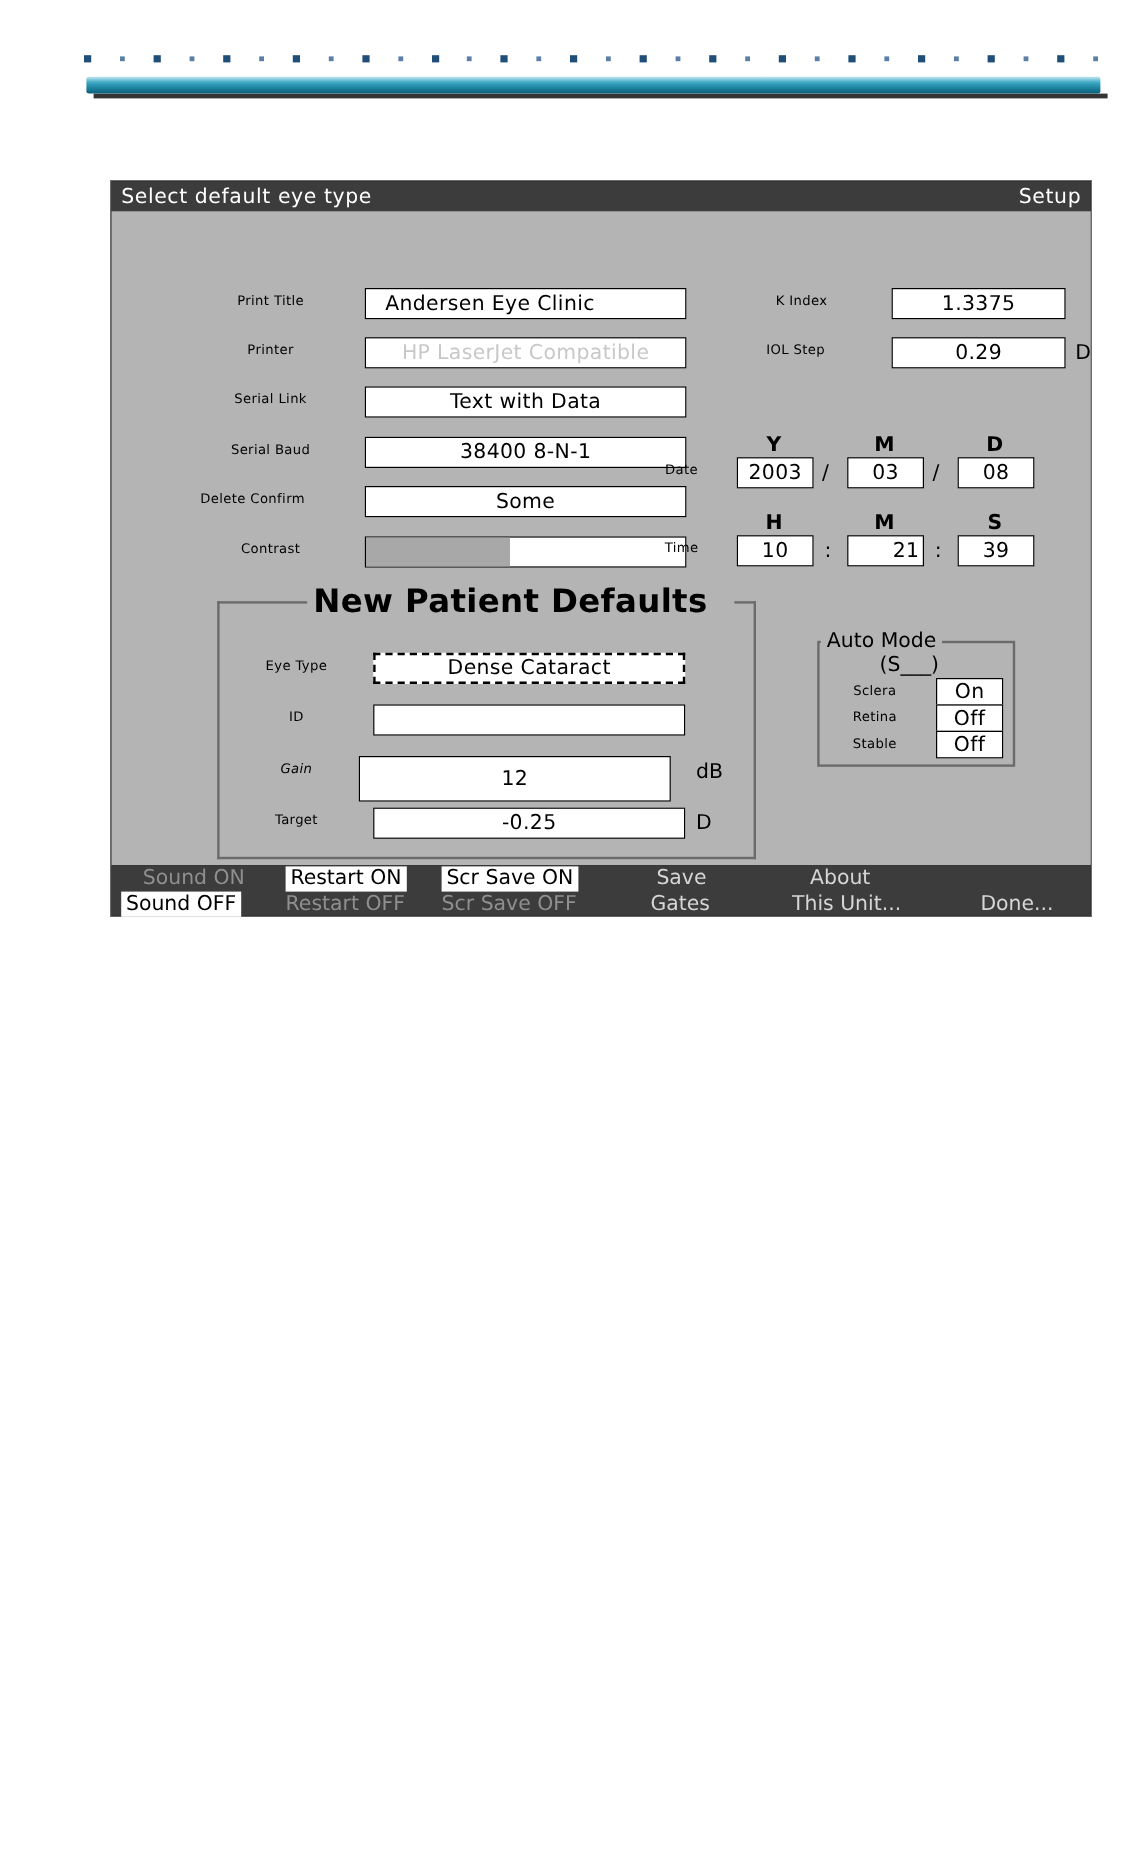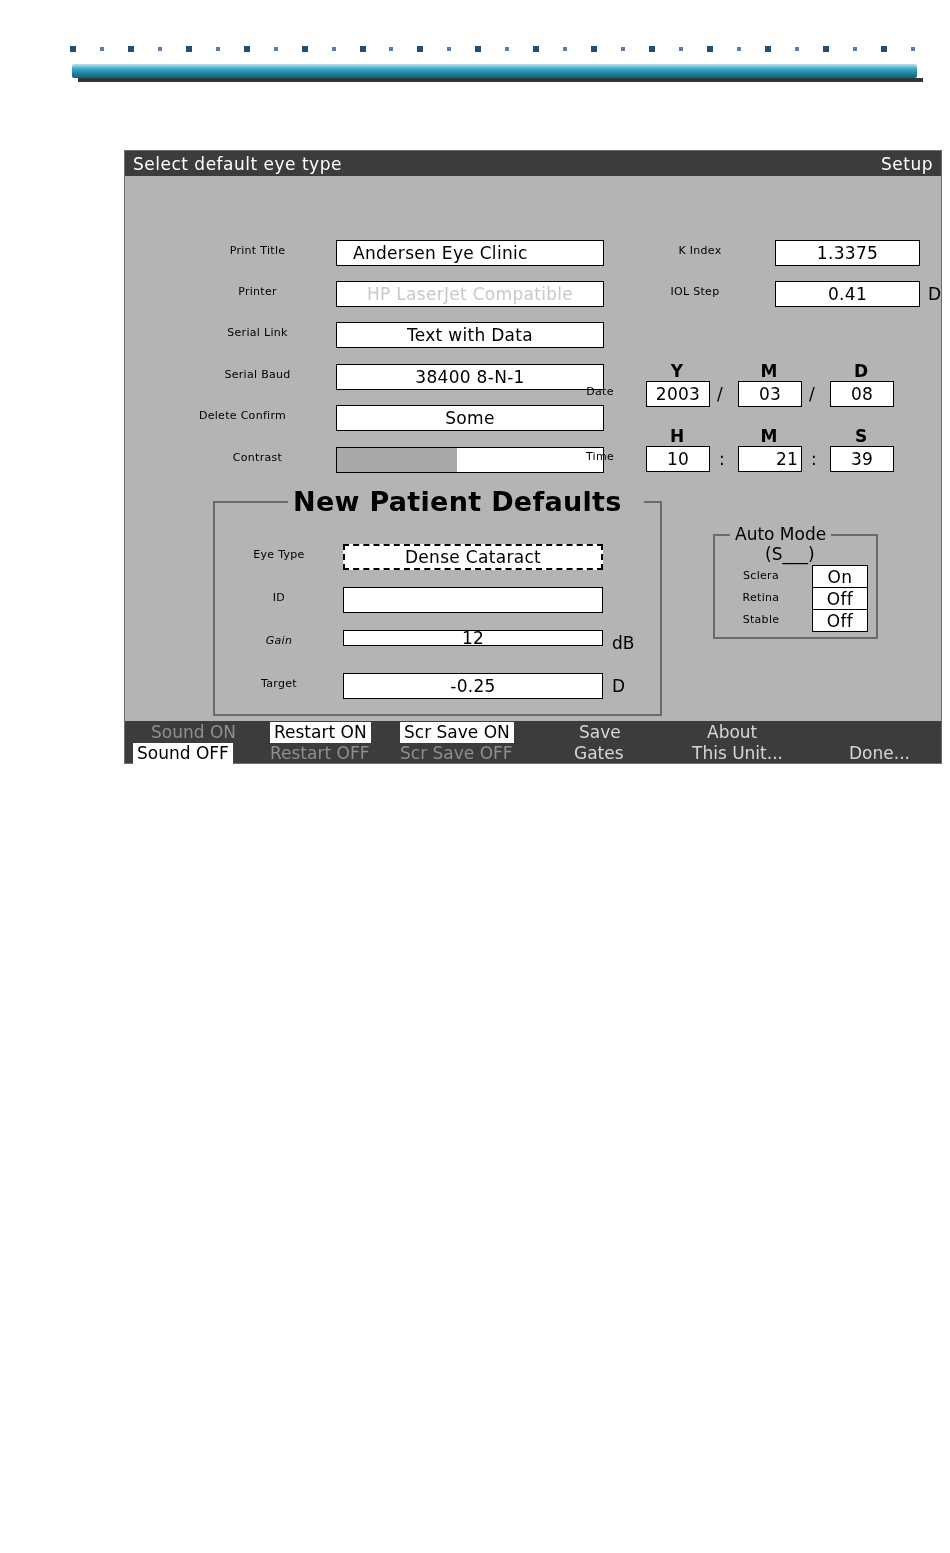--- a/index.html
+++ b/index.html
@@ -57,21 +57,20 @@
   .app {
     position: absolute;
     left: 92px;
     top: 150px;
     width: 818px;
     height: 614px;
     background: #000000;
     border: 1px solid #6e6e6e;
     box-sizing: border-box;
     font-family: "DejaVu Sans", sans-serif;
-    margin-left: 32px;
   }
 
   .titlebar {
     height: 25px;
     background: #3c3c3c;
     color: #ffffff;
     display: flex;
     align-items: center;
     justify-content: space-between;
     padding: 0 8px 0 8px;
@@ -290,21 +289,21 @@
 
     <div class="lbl" style="left:60px; top:275px; width:145px;">Contrast</div>
     <div class="slider" style="left:211px; top:271px; width:268px; height:26px;">
       <div class="bar" id="contrast-bar" style="width: 45%;"></div>
     </div>
 
     <div class="lbl" style="left:510px; top:68px; width:130px;">K Index</div>
     <div class="fld" style="left:650px; top:64px; width:145px; height:26px;">1.3375</div>
 
     <div class="lbl" style="left:500px; top:109px; width:140px;">IOL Step</div>
-    <div class="fld" style="left:650px; top:105px; width:145px; height:26px;">0.41</div>
+    <div class="fld" style="left:650px; top:105px; width:145px; height:26px;">0.29</div>
     <div class="unit" style="left:803px; top:108px;">D</div>
 
     <div class="dt-head" style="left:521px; top:185px; width:62px;">Y</div>
     <div class="dt-head" style="left:613px; top:185px; width:62px;">M</div>
     <div class="dt-head" style="left:705px; top:185px; width:62px;">D</div>
 
     <div class="lbl" style="left:436px; top:209px; width:78px;">Date</div>
     <div class="fld" style="left:521px; top:205px; width:64px; height:26px;">2003</div>
     <div class="sep" style="left:592px; top:208px;">/</div>
     <div class="fld" style="left:613px; top:205px; width:64px; height:26px;">03</div>
@@ -328,29 +327,29 @@
     <div class="npd-right" style="left:535px; top:325px; height:215px;"></div>
     <div class="group-title" style="left:168px; top:310px;">New Patient Defaults</div>
 
     <div class="lbl" style="left:95px; top:372px; width:118px;">Eye Type</div>
     <div class="fld dashed" style="left:218px; top:368px; width:260px; height:26px;">Dense Cataract</div>
 
     <div class="lbl" style="left:95px; top:415px; width:118px;">ID</div>
     <div class="fld" style="left:218px; top:411px; width:260px; height:26px;"></div>
 
     <div class="lbl" style="left:95px; top:458px; width:118px;font-style:italic;">Gain</div>
-    <div class="fld" style="left:218px; top:454px; width:260px; height:16px;">12</div>
+    <div class="fld" style="left:206px; top:454px; width:260px; height:38px;">12</div>
     <div class="unit" style="left:487px; top:457px;">dB</div>
 
     <div class="lbl" style="left:95px; top:501px; width:118px;">Target</div>
     <div class="fld" style="left:218px; top:497px; width:260px; height:26px;">-0.25</div>
     <div class="unit" style="left:487px; top:500px;">D</div>
 
     <div class="auto-box" style="left:588px; top:358px; width:165px; height:105px;"></div>
-    <div class="auto-legend" style="left:605px; top:348px;text-align:right;">Auto Mode</div>
+    <div class="auto-legend" style="left:591px; top:348px;text-align:right;">Auto Mode</div>
     <div class="auto-sub" style="left:640px; top:368px;">(S___)</div>
 
     <div class="lbl" style="left:590px; top:393px; width:92px;">Sclera</div>
     <div class="fld" style="left:687px; top:389px; width:56px; height:23px;">On</div>
 
     <div class="lbl" style="left:590px; top:415px; width:92px;">Retina</div>
     <div class="fld" style="left:687px; top:411px; width:56px; height:23px;">Off</div>
 
     <div class="lbl" style="left:590px; top:437px; width:92px;">Stable</div>
     <div class="fld" style="left:687px; top:433px; width:56px; height:23px;">Off</div>

